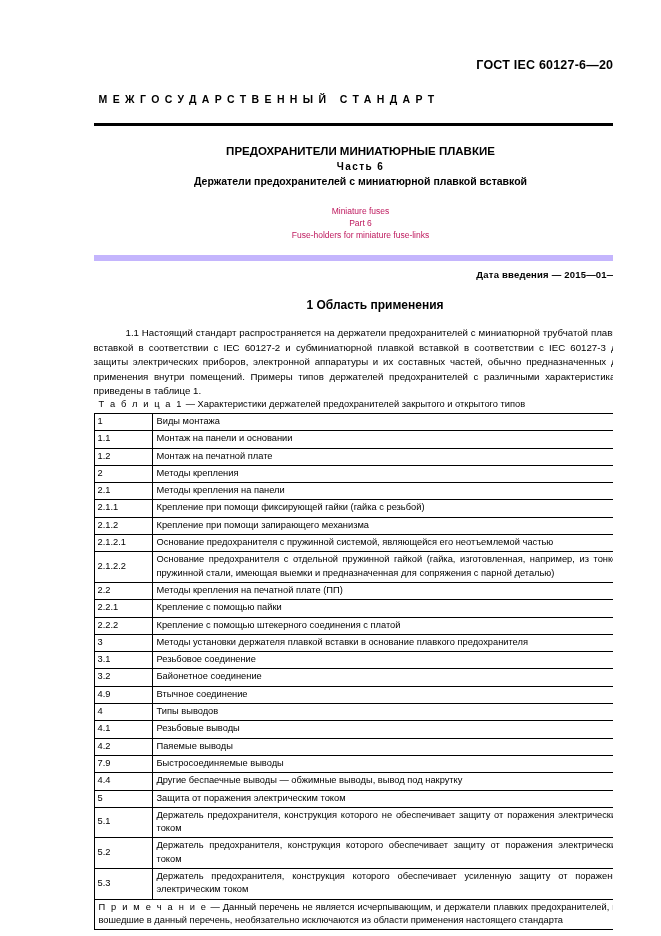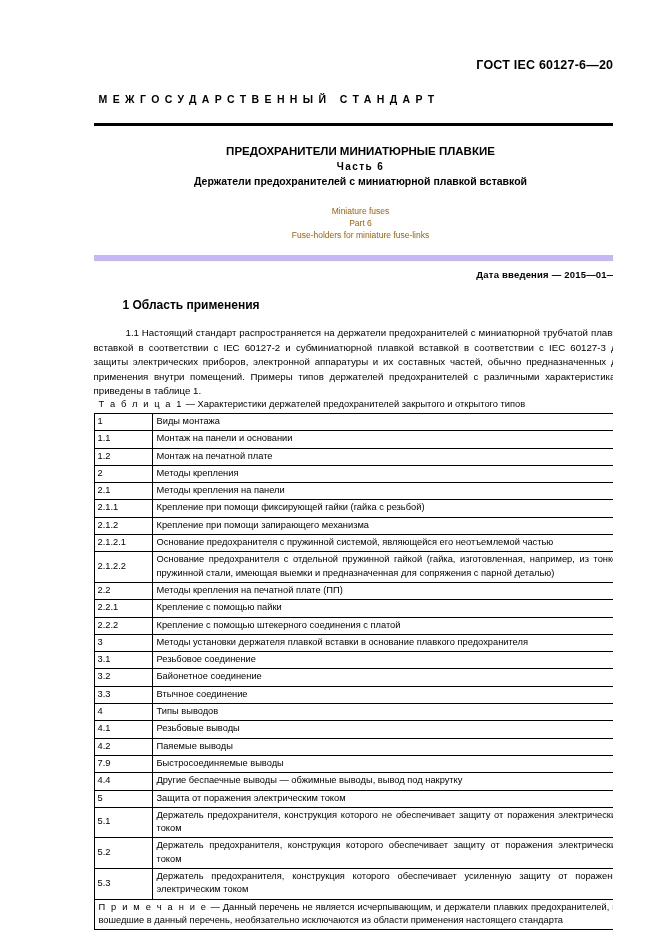--- a/index.html
+++ b/index.html
@@ -68,21 +68,21 @@
     letter-spacing: 1.4px;
   }
   .title-ru .l3 {
     font-size: 10.5px;
     font-weight: bold;
     line-height: 15px;
   }
   .title-en {
     text-align: center;
     margin-top: 16px;
-    color: #a16207;
+    color: #be185d;
   }
   .title-en div {
     font-size: 8.5px;
     line-height: 12px;
   }
 
   
   .date-line {
     margin-top: 14px;
     border-top: 6px solid #c4b5fd;
@@ -92,20 +92,21 @@
     font-weight: bold;
     letter-spacing: 0.2px;
   }
 
   
   .section-heading {
     margin-top: 18px;
     margin-left: 29px;
     font-size: 12px;
     font-weight: bold;
+    text-align: center;
   }
   .para {
     margin-top: 14px;
     font-size: 9.7px;
     line-height: 14.6px;
     text-align: justify;
     text-indent: 32px;
   }
 
   
@@ -236,21 +237,21 @@
         </tr>
         <tr>
           <td class="num">3.1</td>
           <td>Резьбовое соединение</td>
         </tr>
         <tr>
           <td class="num">3.2</td>
           <td>Байонетное соединение</td>
         </tr>
         <tr>
-          <td class="num">3.3</td>
+          <td class="num">4.9</td>
           <td>Втычное соединение</td>
         </tr>
         <tr>
           <td class="num">4</td>
           <td>Типы выводов</td>
         </tr>
         <tr>
           <td class="num">4.1</td>
           <td>Резьбовые выводы</td>
         </tr>

